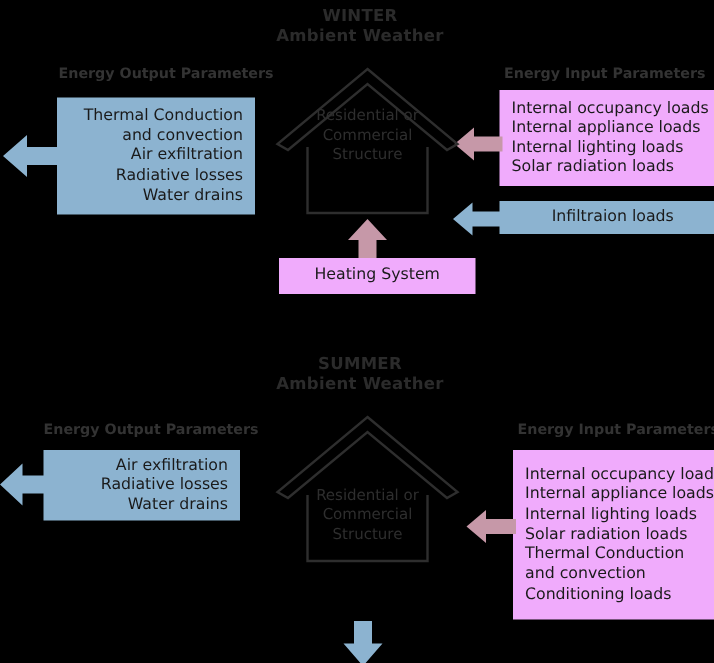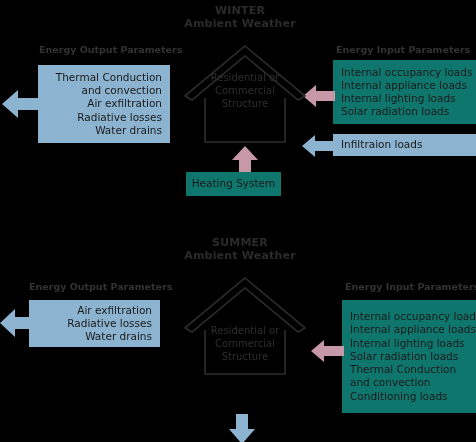--- a/index.html
+++ b/index.html
@@ -46,21 +46,21 @@
     flex-direction: column;
     justify-content: center;
   }
   .box .line {
     font-size: 10.5px;
     line-height: 13.2px;
     color: #1a1a1a;
     white-space: nowrap;
   }
   .blue { background: #8cb3d0; }
-  .pink { background: #0f766e; }
+  .pink { background: #f0abfc; }
 
   .align-right .line { text-align: right; padding-right: 8px; }
   .align-left  .line { text-align: left;  padding-left: 8px; }
   .align-center .line { text-align: center; }
 
   .house-label {
     color: #2e2e2e;
     font-size: 10px;
     line-height: 13px;
     text-align: center;
@@ -101,21 +101,21 @@
     <div class="line">Internal lighting loads</div>
     <div class="line">Solar radiation loads</div>
   </div>
 
   <div class="abs" style="left:303px; top:83px;">
     <svg width="32" height="26" viewBox="0 0 32 26">
       <polygon points="0,13 13,2 13,8 32,8 32,18 13,18 13,24" fill="#c698a8"></polygon>
     </svg>
   </div>
 
-  <div class="abs box blue align-left" style="left:333px; top:134px; width:143px; height:22px;">
+  <div class="abs box blue align-left" style="left:333px; top:134px; width:143px; height:22px;align-items:center;">
     <div class="line">Infiltraion loads</div>
   </div>
 
   <div class="abs" style="left:302px; top:133px;">
     <svg width="33" height="26" viewBox="0 0 33 26">
       <polygon points="0,13 13,2 13,8 33,8 33,18 13,18 13,24" fill="#c698a8" opacity="0"></polygon>
       <polygon points="0,13 13,2 13,8 33,8 33,18 13,18 13,24" fill="#8cb3d0"></polygon>
     </svg>
   </div>
 
@@ -128,21 +128,21 @@
   <div class="abs house-label" style="left:190px; top:71px; width:110px;">Residential or
 Commercial
 Structure</div>
 
   <div class="abs" style="left:230px; top:146px;">
     <svg width="30" height="32" viewBox="0 0 30 32">
       <polygon points="15,0 28,14 21,14 21,32 9,32 9,14 2,14" fill="#c698a8"></polygon>
     </svg>
   </div>
 
-  <div class="abs box pink align-center" style="left:186px; top:172px; width:95px; height:24px;">
+  <div class="abs box pink align-center" style="left:186px; top:172px; width:131px; height:24px;">
     <div class="line">Heating System</div>
   </div>
 
   <div class="abs season-title" style="left:175px; top:236px; width:130px;">SUMMER
 Ambient Weather</div>
 
   <div class="abs section-label" style="left:29px; top:281px;">Energy Output Parameters</div>
 
   <div class="abs section-label" style="left:345px; top:281px;">Energy Input Parameters</div>
 

